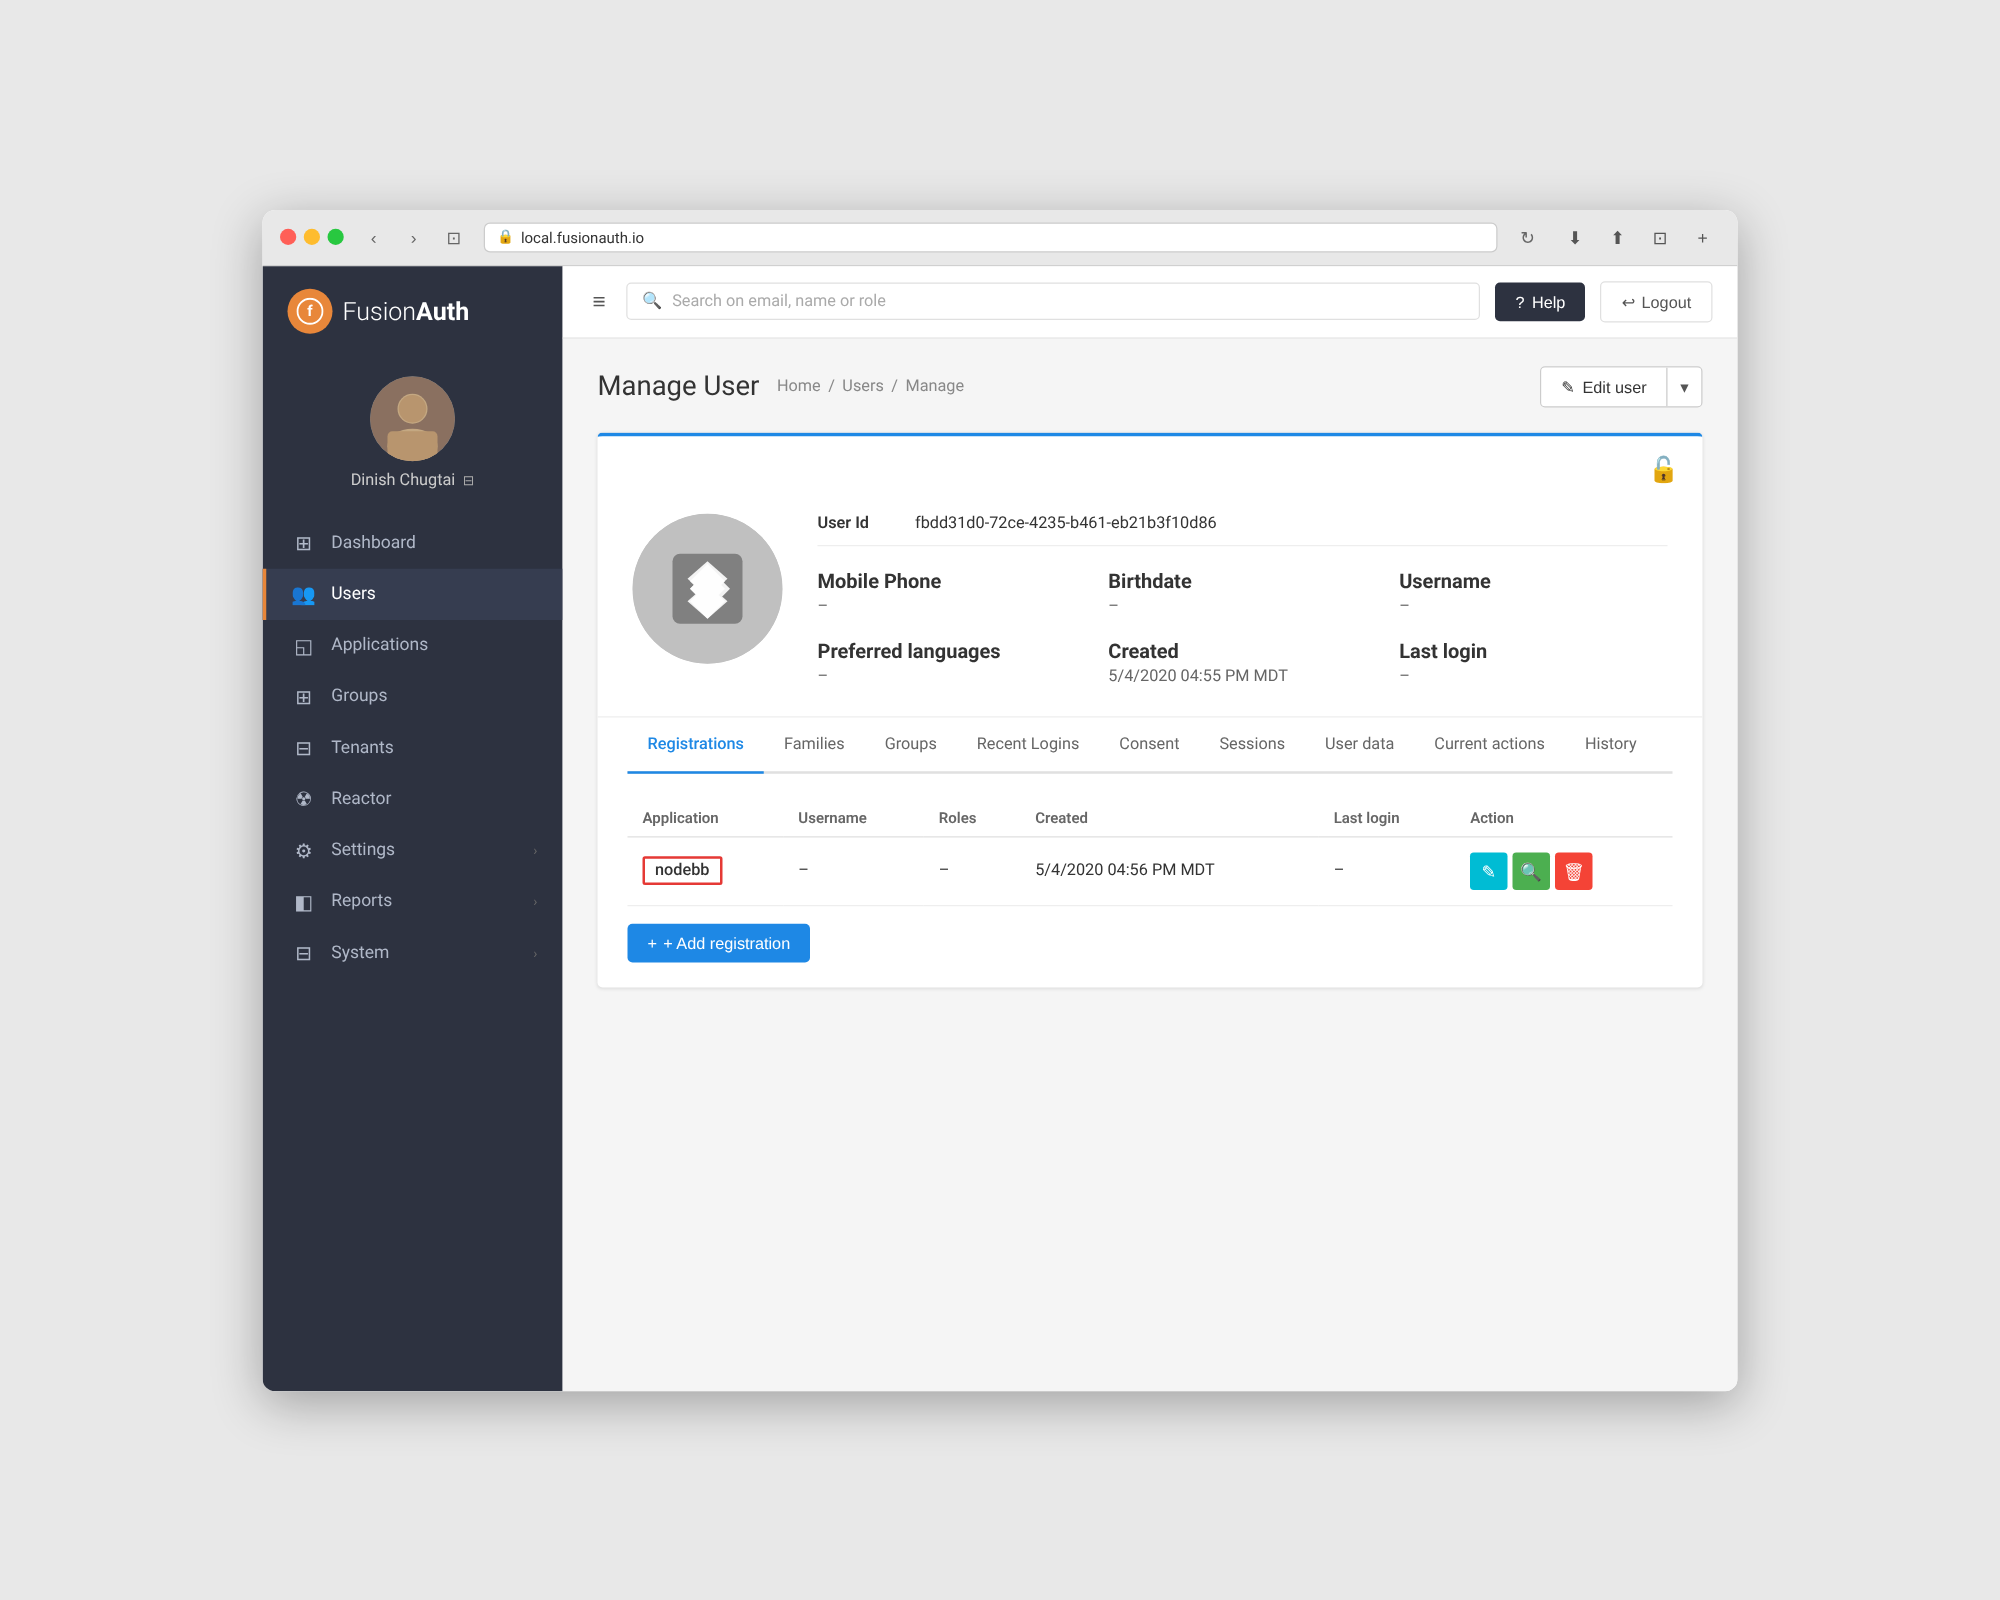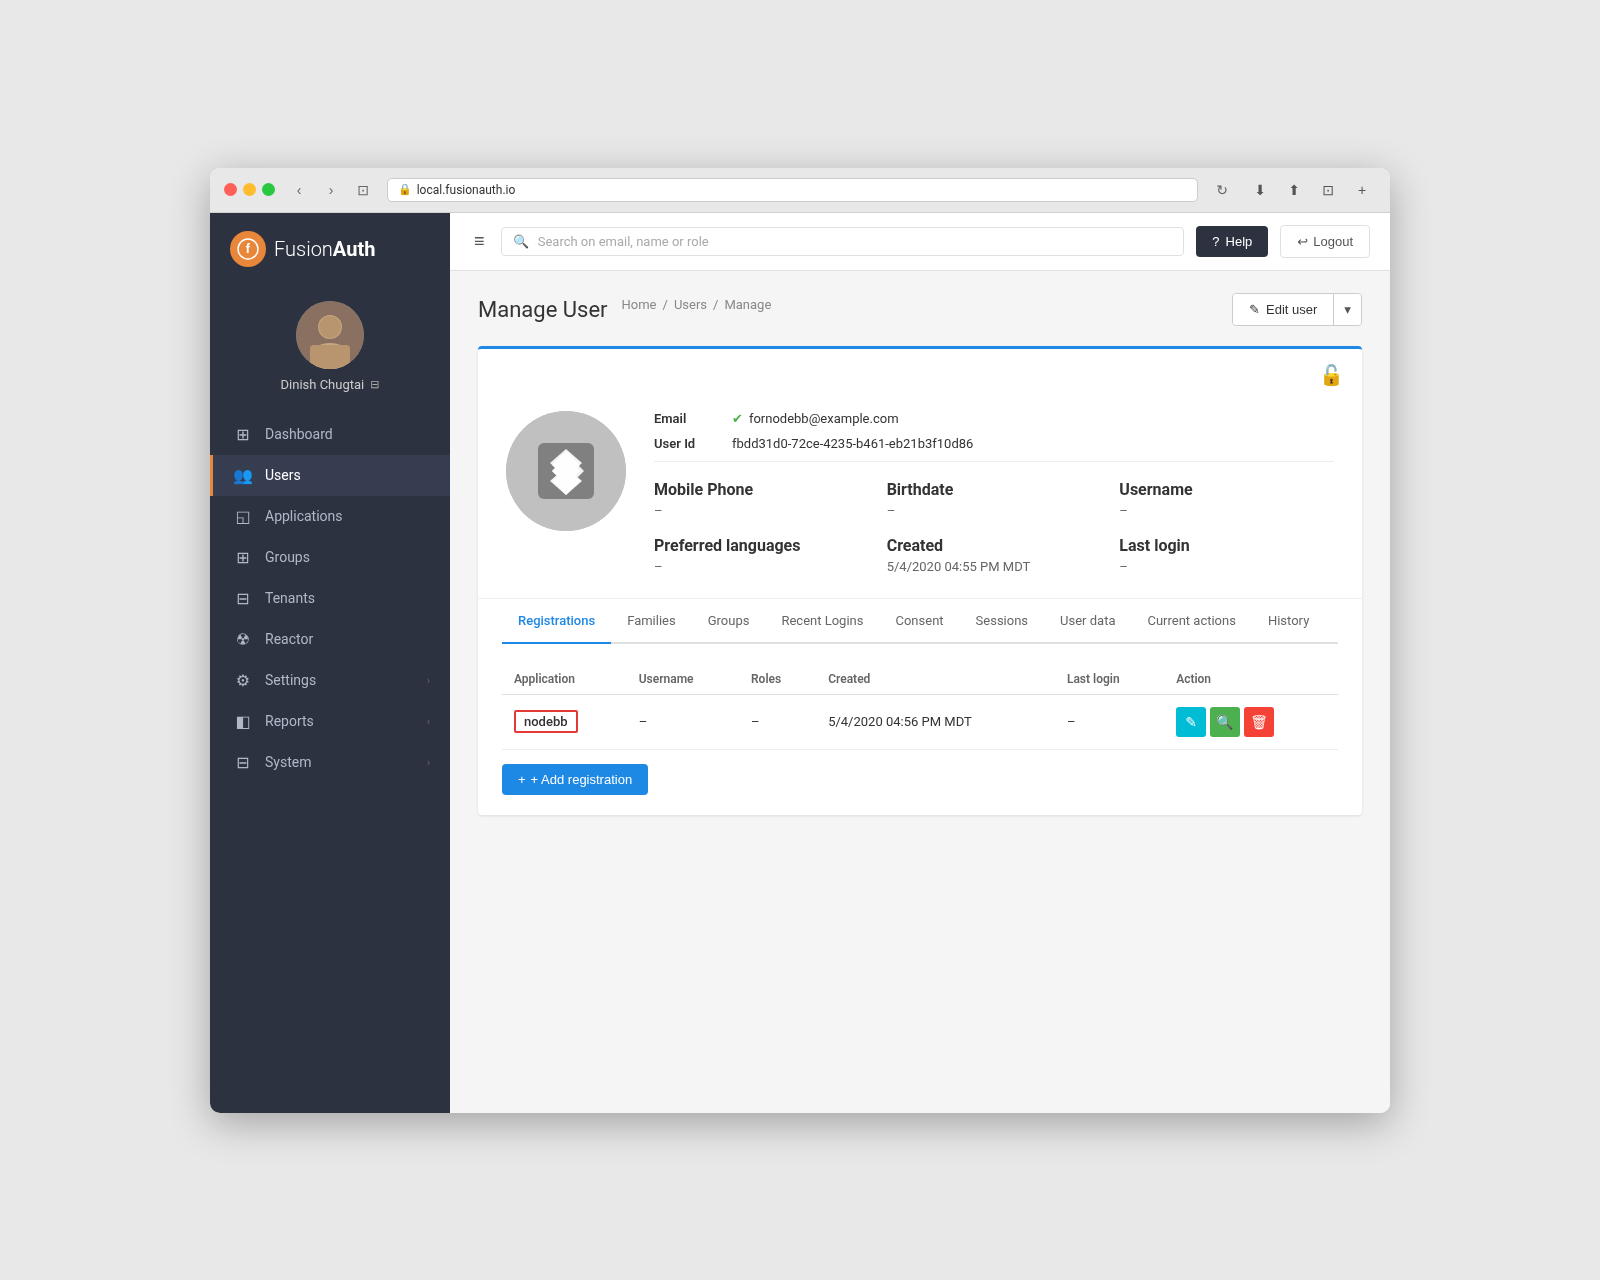--- a/index.html
+++ b/index.html
@@ -222,21 +222,21 @@
       background: #f5f5f5;
     }
     .page-header {
       display: flex;
       align-items: center;
       justify-content: space-between;
       margin-bottom: 20px;
     }
     .page-title-area {
       display: flex;
-      align-items: flex-start;
+      align-items: center;
       gap: 14px;
     }
     .page-title {
       font-size: 22px;
       font-weight: 400;
       color: #333;
     }
     .breadcrumb {
       font-size: 13px;
       color: #888;
@@ -607,27 +607,20 @@
                   <g fill="white" opacity="0.85">
                     <polygon points="0,-20 14,-6 0,8 -14,-6"></polygon>
                     <polygon points="0,8 14,22 0,36 -14,22" transform="translate(0,-12)"></polygon>
                     <polygon points="-20,0 -6,-14 8,0 -6,14" transform="translate(6,0)"></polygon>
                   </g>
                 </g>
               </svg>
             </div>
 
             <div class="user-info-grid">
-              <div class="user-info-row">
-                <span class="user-info-label">Email</span>
-                <span class="user-info-value">
-                  <span class="verified-icon">✔</span>
-                  <span>fornodebb@example.com</span>
-                </span>
-              </div>
               <div class="user-info-row">
                 <span class="user-info-label">User Id</span>
                 <span class="user-info-value">fbdd31d0-72ce-4235-b461-eb21b3f10d86</span>
               </div>
 
               <hr class="separator-hr">
 
               <div class="user-fields-grid">
                 <div class="field-group">
                   <div class="field-label">Mobile Phone</div>

